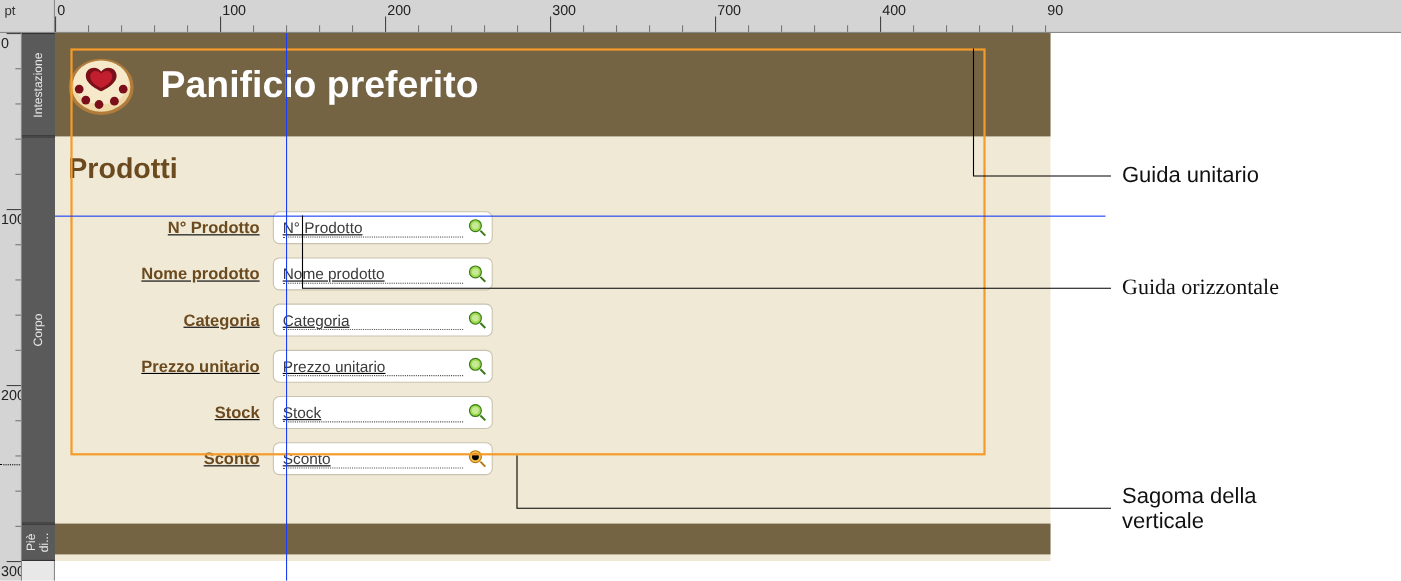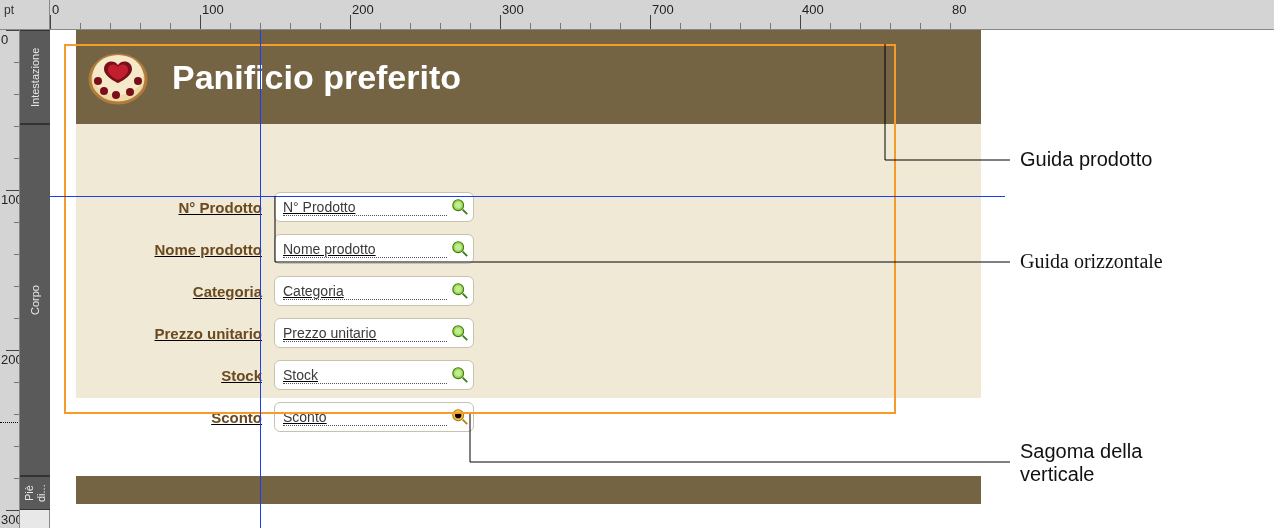--- a/index.html
+++ b/index.html
@@ -91,23 +91,22 @@
     border-bottom: 1px solid #333;
   }
 
   
   .canvas {
     position: absolute;
     left: 50px; top: 30px; right: 0; bottom: 0;
     background: #fff;
   }
   .layout {
-    position: absolute; left: 0; top: 0; width: 905px; height: 368px;
+    position: absolute; left: 0; top: 0; width: 905px; height: 480px;
     background: #efe9d6;
-    margin-left: 26px;
   }
   .header-band {
     position: absolute; left: 0; top: 0; width: 905px; height: 94px;
     background: #756444;
     display: flex; align-items: center;
     padding-left: 10px;
   }
   .logo {
     width: 64px; height: 64px;
   }
@@ -243,21 +242,21 @@
     <div class="tick-minor" style="left: 660px;"></div>
     <div class="tick-minor" style="left: 690px;"></div>
     <div class="tick-minor" style="left: 720px;"></div>
     <div class="tick-label" style="left: 750px;">400</div>
     <div class="tick-major" style="left: 750px;"></div>
     <div class="tick-minor" style="left: 780px;"></div>
     <div class="tick-minor" style="left: 810px;"></div>
     <div class="tick-minor" style="left: 840px;"></div>
     <div class="tick-minor" style="left: 870px;"></div>
     <div class="tick-minor" style="left: 900px;"></div>
-    <div class="tick-label" style="left: 900px;">80</div>
+    <div class="tick-label" style="left: 900px;">90</div>
   </div>
 
 <div class="ruler-v" id="ruler-v">
     <div class="tick-label" style="top: 0px;">0</div>
     <div class="tick-major" style="top: 0px;"></div>
     <div class="tick-minor" style="top: 32px;"></div>
     <div class="tick-minor" style="top: 64px;"></div>
     <div class="tick-minor" style="top: 96px;"></div>
     <div class="tick-minor" style="top: 128px;"></div>
     <div class="tick-label" style="top: 160px;">100</div>
@@ -294,20 +293,21 @@
         <path class="heart-inner" d="M32 22 c-3-4-10-3-10 3 0 6 10 10 10 10 s10-4 10-10 c0-6-7-7-10-3z"></path>
         <circle class="cherry" cx="12" cy="36" r="4"></circle>
         <circle class="cherry" cx="18" cy="46" r="4"></circle>
         <circle class="cherry" cx="30" cy="50" r="4"></circle>
         <circle class="cherry" cx="44" cy="47" r="4"></circle>
         <circle class="cherry" cx="52" cy="36" r="4"></circle>
       </svg>
       <div class="header-title">Panificio preferito</div>
     </div>
 
+    <div class="section-title">Prodotti</div>
 
     <div class="form-area" id="form-area">
         <div class="form-row">
           <div class="form-label">N° Prodotto</div>
           <div class="form-field">
             <span class="placeholder">N° Prodotto</span>
             <svg viewBox="0 0 20 20" class="mag mag-green">
               <circle class="body" cx="8" cy="8" r="6"></circle>
               <circle class="glass" cx="8" cy="8" r="3.5"></circle>
               <line class="handle" x1="13" y1="13" x2="18" y2="18"></line>
@@ -382,15 +382,15 @@
   <svg class="connector" style="position:absolute; left:0; top:0;" width="1224" height="498">
 
     <polyline points="960,130 835,130 835,14"></polyline>
 
     <polyline points="960,232 225,232 225,166"></polyline>
 
     <polyline points="960,432 420,432 420,384"></polyline>
   </svg>
 </div>
 
-<div class="callout" style="left:1020px; top:148px;">Guida prodotto</div>
+<div class="callout" style="left:1020px; top:148px;">Guida unitario</div>
 <div class="callout" style="left:1020px; top:250px;font-family:Liberation Serif, serif;">Guida orizzontale</div>
 <div class="callout" style="left:1020px; top:440px; width:200px;">Sagoma della verticale</div>
 
 </body></html>

